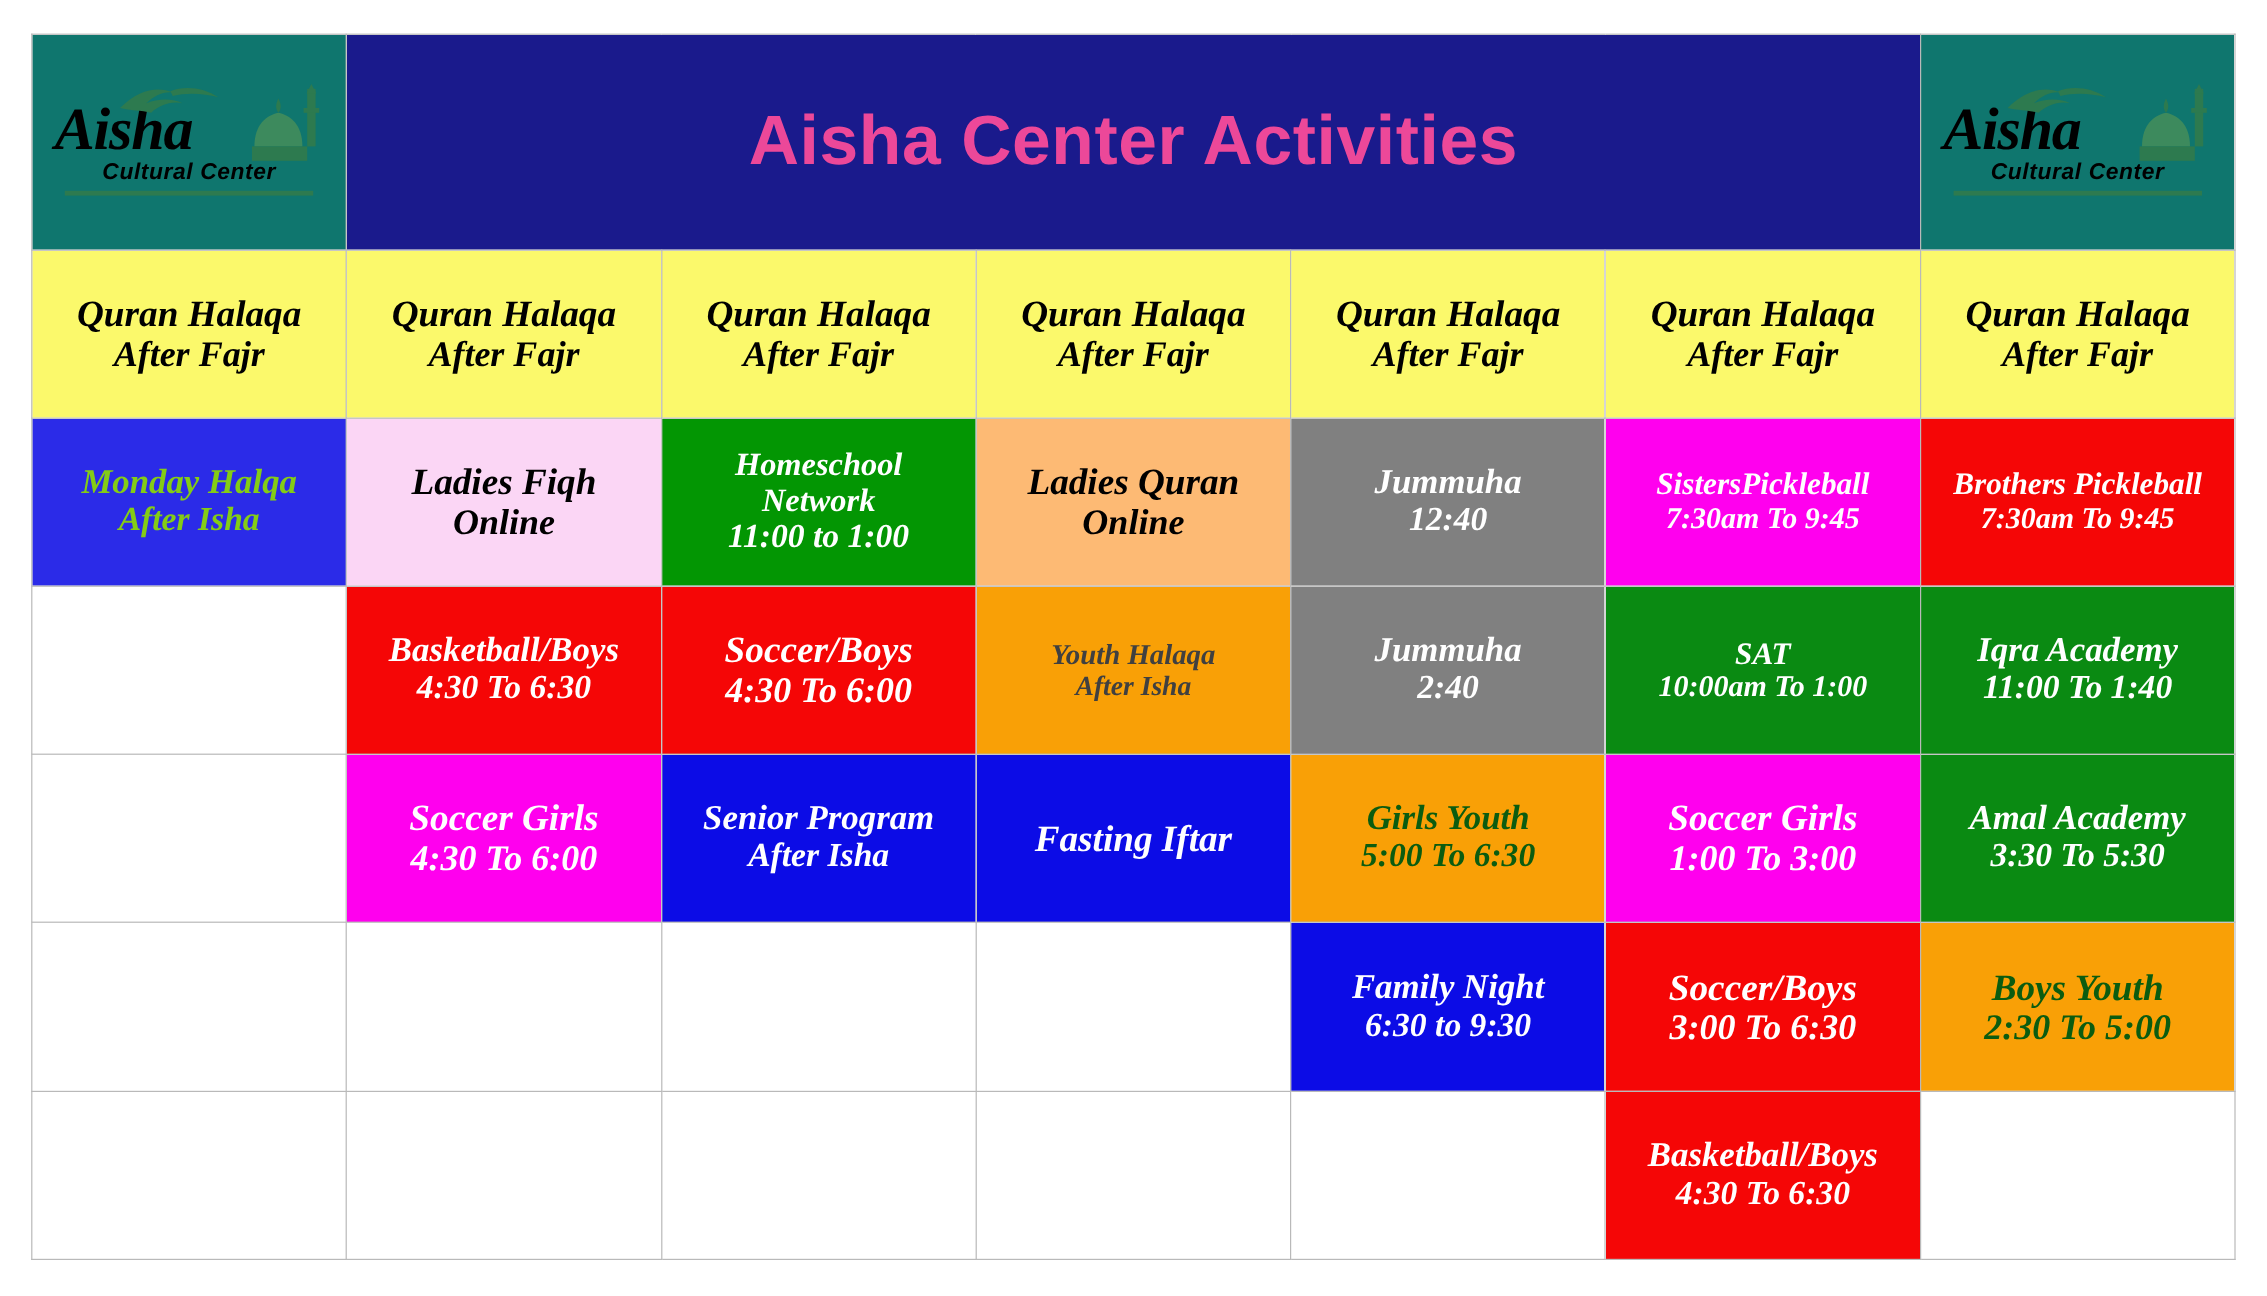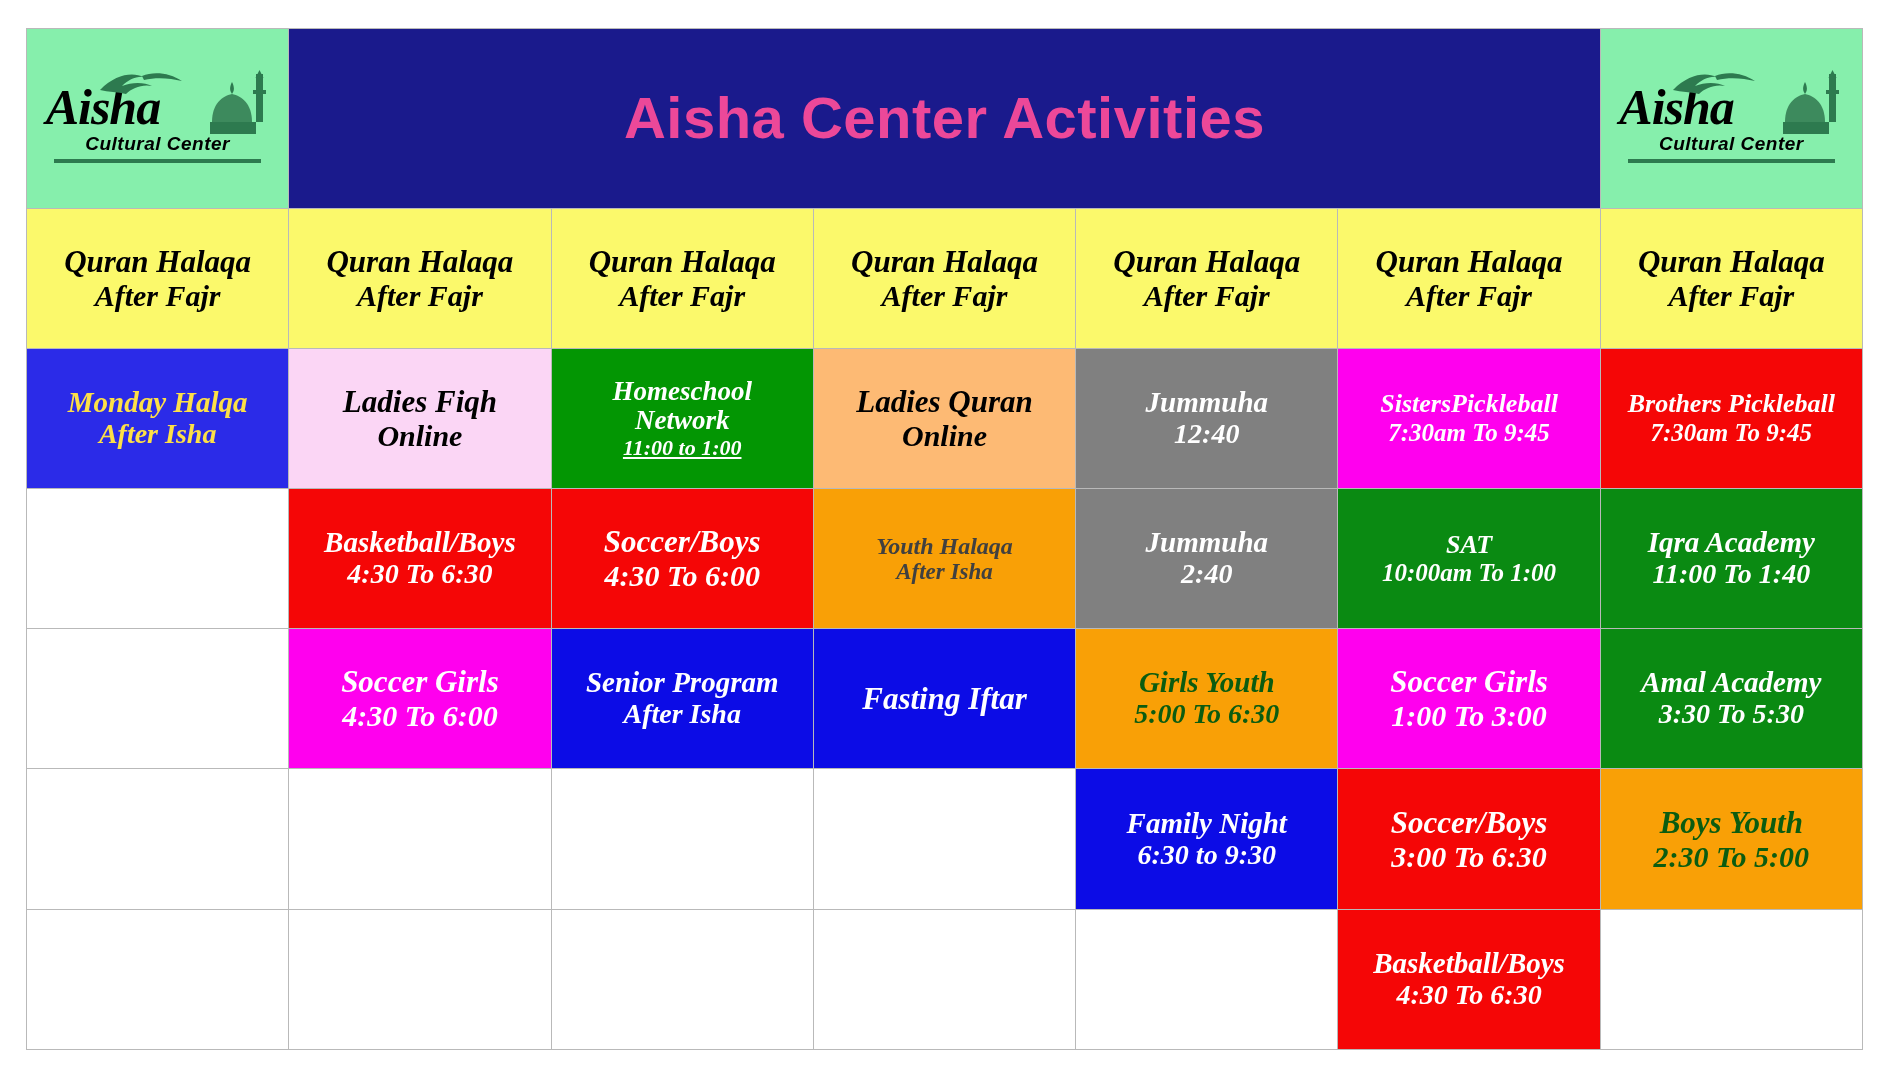--- a/index.html
+++ b/index.html
@@ -26,21 +26,21 @@
     border: 1px solid #b9b9b9;
     text-align: center;
     vertical-align: middle;
     padding: 2px 4px;
     line-height: 1.1;
     overflow: hidden;
   }
 
   
   .logo-cell {
-    background: #86efac;
+    background: #0f766e;
     height: 128px;
     padding: 6px 10px 8px 10px;
   }
   .logo {
     position: relative;
     width: 100%;
     max-width: 240px;
     margin: 0 auto;
     height: 106px;
     display: flex;
@@ -135,21 +135,21 @@
 
   
   .sz-lg .l1 { font-size: 31px; }
   .sz-lg .l2 { font-size: 30px; }
   .sz-sm .l1 { font-size: 26px; }
   .sz-sm .l2 { font-size: 25px; }
   .sz-xs .l1 { font-size: 24px; }
   .sz-xs .l2 { font-size: 23px; }
   .sz-tri .l1 { font-size: 27px; }
   .sz-tri .l2 { font-size: 27px; }
-  .sz-tri .l3 { font-size: 22px; text-decoration: underline; }
+  .sz-tri .l3 { font-size: 28px; }
 
   .empty { background: #ffffff; }
 </style>
 </head>
 <body>
 
 <div class="page">
   <table class="schedule">
     <tbody>
       <tr>
@@ -225,21 +225,21 @@
           <td class="cell sz-lg" style="background: rgb(251, 249, 107); color: rgb(0, 0, 0);">
             <span class="l1">Quran Halaqa</span>
             <span class="l2">After Fajr</span>
           </td>
           <td class="cell sz-lg" style="background: rgb(251, 249, 107); color: rgb(0, 0, 0);">
             <span class="l1">Quran Halaqa</span>
             <span class="l2">After Fajr</span>
           </td>
         </tr>
         <tr>
-          <td class="cell sz-md" style="background: rgb(43, 43, 232); color: #fde047;">
+          <td class="cell sz-md" style="background: rgb(43, 43, 232); color: #84cc16;">
             <span class="l1">Monday Halqa</span>
             <span class="l2">After Isha</span>
           </td>
           <td class="cell sz-lg" style="background: rgb(251, 214, 245); color: rgb(0, 0, 0);">
             <span class="l1">Ladies Fiqh</span>
             <span class="l2">Online</span>
           </td>
           <td class="cell sz-tri" style="background: rgb(3, 150, 3); color: rgb(255, 255, 255);">
             <span class="l1">Homeschool</span>
             <span class="l2">Network</span>

